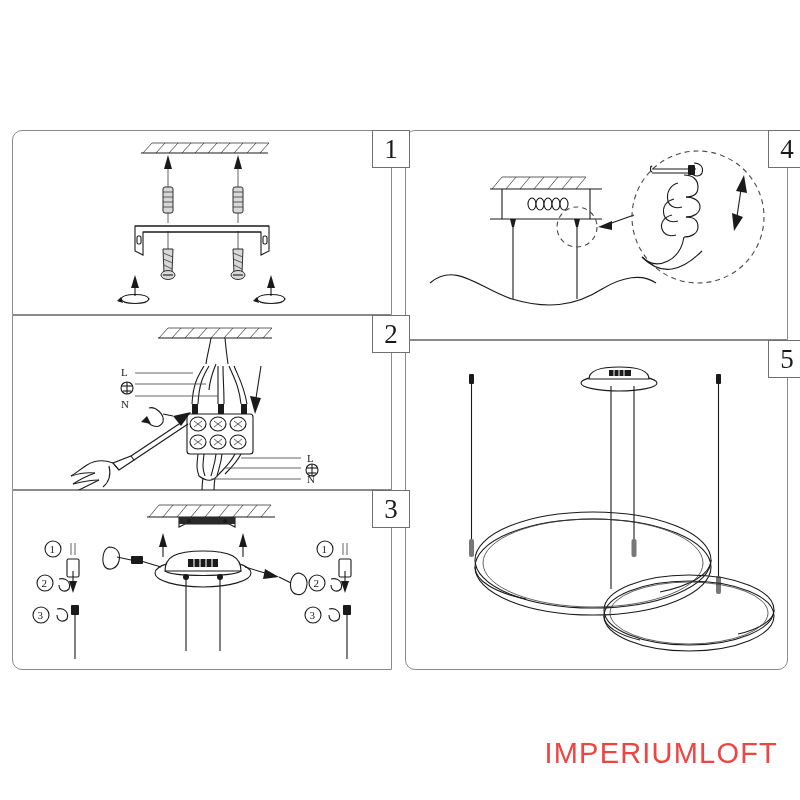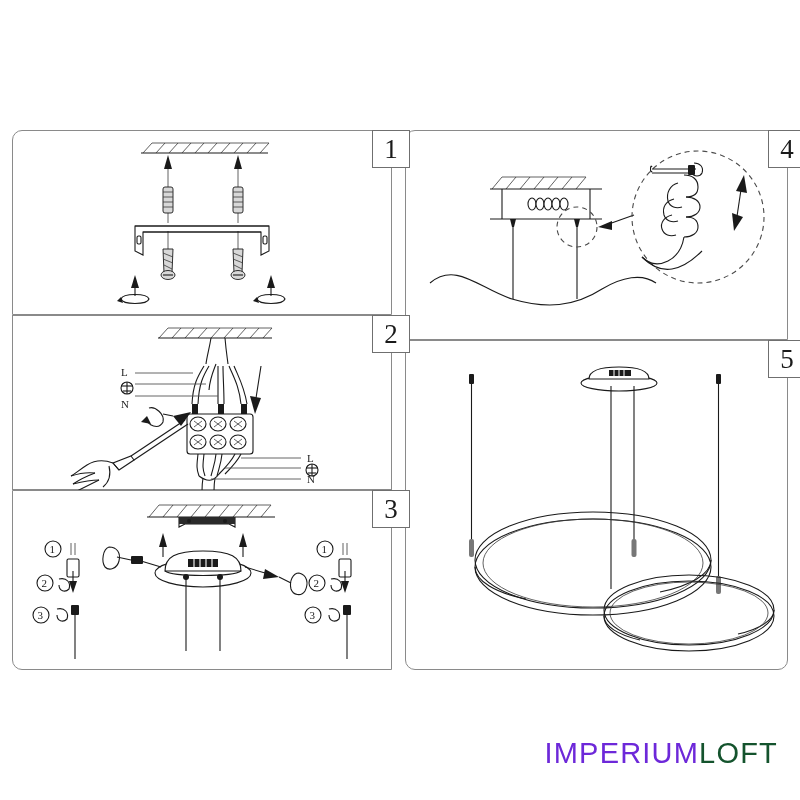--- a/index.html
+++ b/index.html
@@ -31,22 +31,22 @@
   .fillw{fill:#ffffff;stroke:#1a1a1a;stroke-width:1.1;}
   .fillgr{fill:#d8d8d8;stroke:#1a1a1a;stroke-width:0.9;}
   .lbl{font-family:"Liberation Serif", serif;font-size:11px;fill:#1a1a1a;}
   .numlbl{font-family:"Liberation Serif", serif;font-size:11px;fill:#1a1a1a;}
   #logo{
     position:absolute;right:22px;bottom:30px;
     font-size:29px;letter-spacing:1.2px;
     font-family:"Liberation Sans", sans-serif;
     white-space:nowrap;
   }
-  #logo .a{color:#6d28d9;text-align:right;}
-  #logo .b{color:#14532d;}
+  #logo .a{color:#ef4444;text-align:right;}
+  #logo .b{color:#ef4444;}
 </style>
 </head>
 <body>
 
 <div id="sheet">
 
   <div class="panel" id="p1" style="left:12px;top:130px;width:380px;height:185px;border-radius:10px 0 0 0;">
     <svg class="art" width="380" height="185" viewBox="0 0 380 185">
 
       <g>

